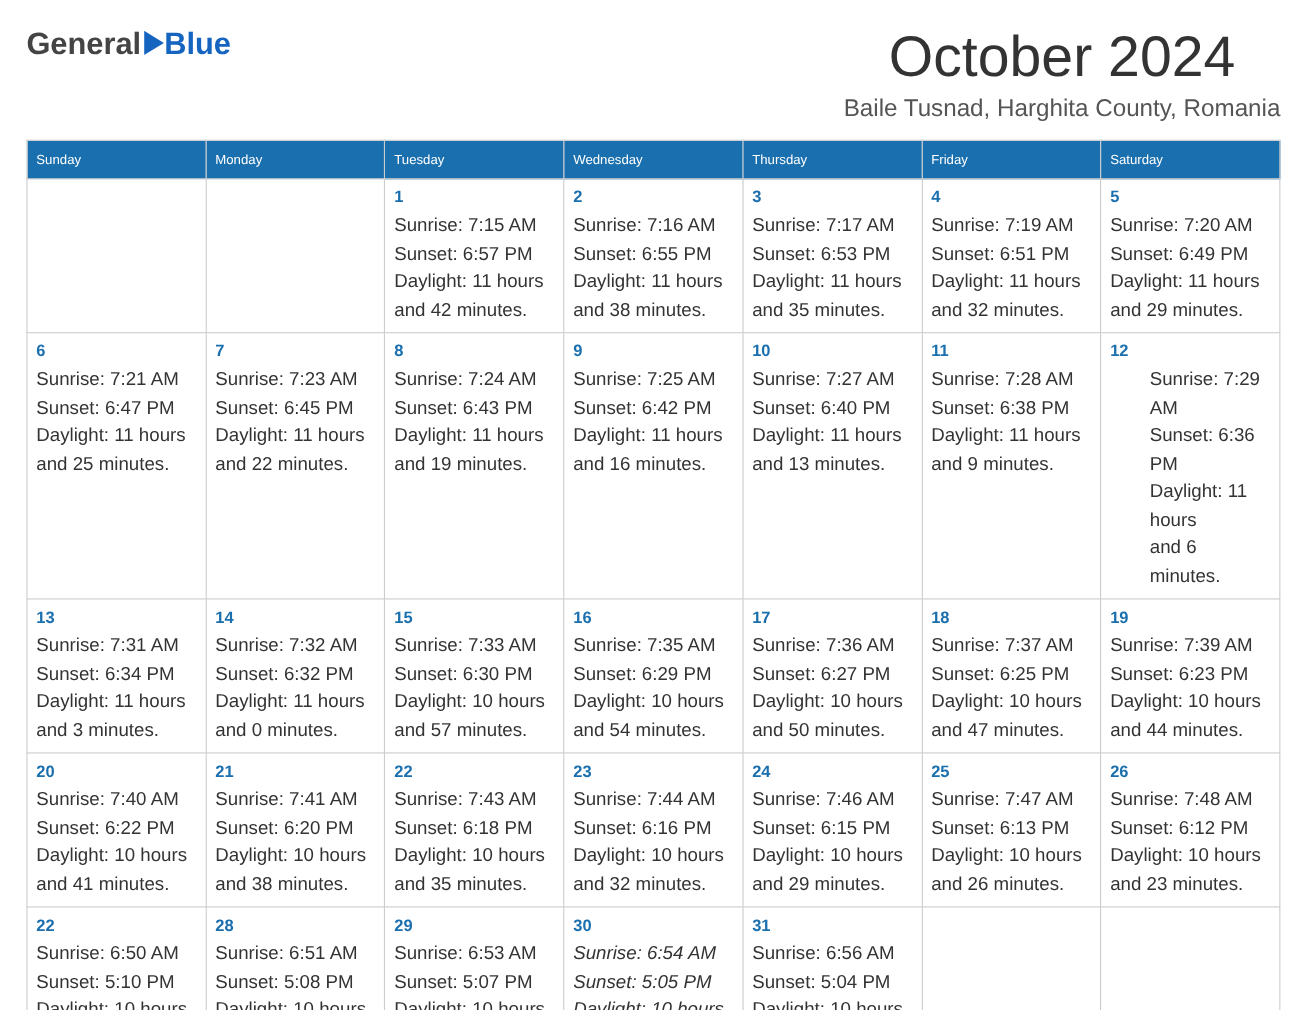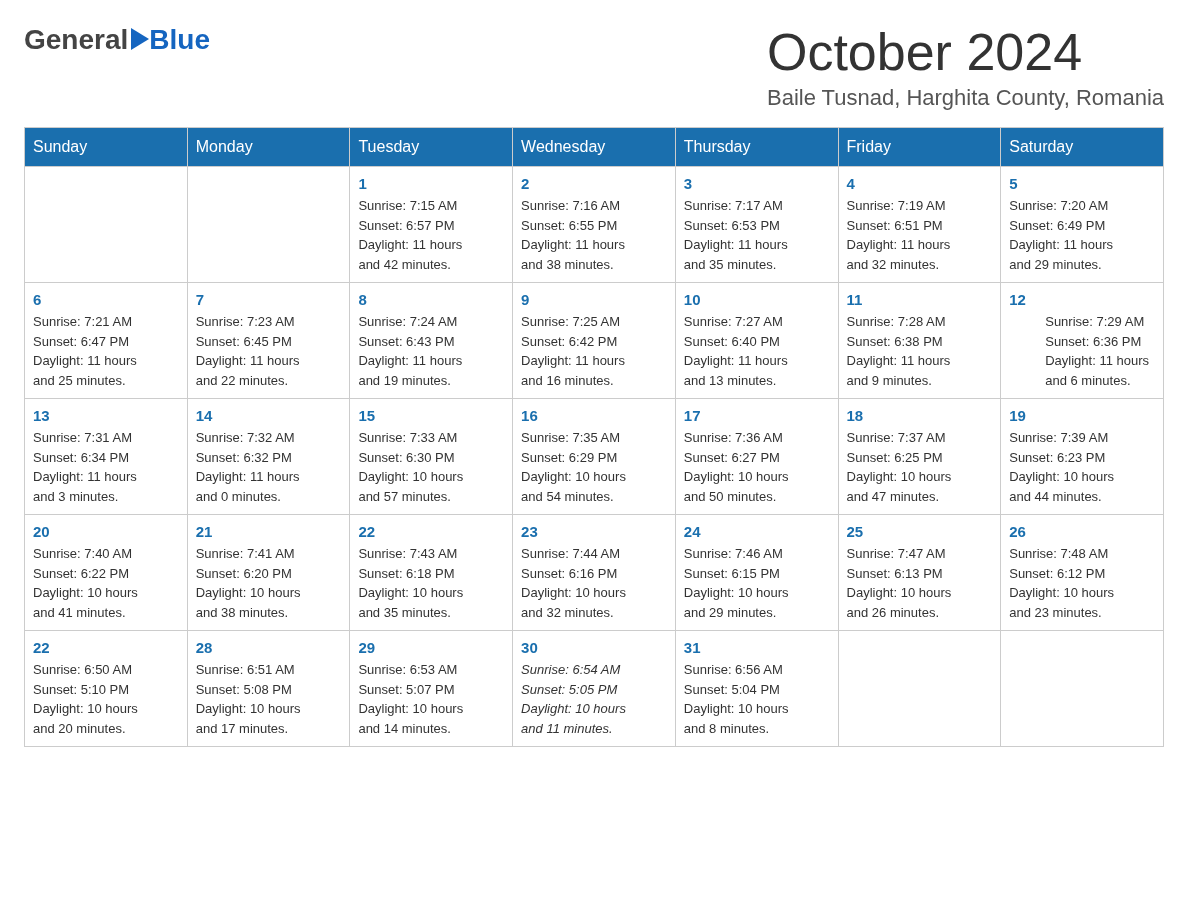--- a/index.html
+++ b/index.html
@@ -16,21 +16,21 @@
       justify-content: space-between;
       align-items: flex-start;
       margin-bottom: 16px;
     }
     .logo {
       display: flex;
       flex-direction: row;
       align-items: flex-start;
     }
     .title-area {
-      text-align: left;
+      text-align: center;
     }
     .month-title {
       font-size: 52px;
       font-weight: normal;
       color: #333;
       line-height: 1.1;
     }
     .location-title {
       font-size: 22px;
       color: #555;
@@ -39,41 +39,41 @@
     .calendar-table {
       width: 100%;
       border-collapse: collapse;
       table-layout: fixed;
     }
     .calendar-table thead tr th {
       background-color: #1a6fae;
       color: #ffffff;
       padding: 10px 8px;
       text-align: left;
-      font-size: 16px;
+      font-size: 12px;
       font-weight: normal;
       border: 1px solid #ccc;
     }
     .calendar-table tbody tr td {
       border: 1px solid #ccc;
       vertical-align: top;
       padding: 8px;
       font-size: 13px;
       color: #333;
       min-height: 110px;
       height: 110px;
     }
     .day-number {
       font-size: 15px;
       font-weight: bold;
       color: #1a6fae;
       margin-bottom: 4px;
     }
     .day-info {
-      font-size: 13px;
+      font-size: 17px;
       color: #333;
       line-height: 1.5;
     }
     .empty-cell {
       background: #fff;
     }
     .logo-row {
       display: flex;
       align-items: center;
     }

